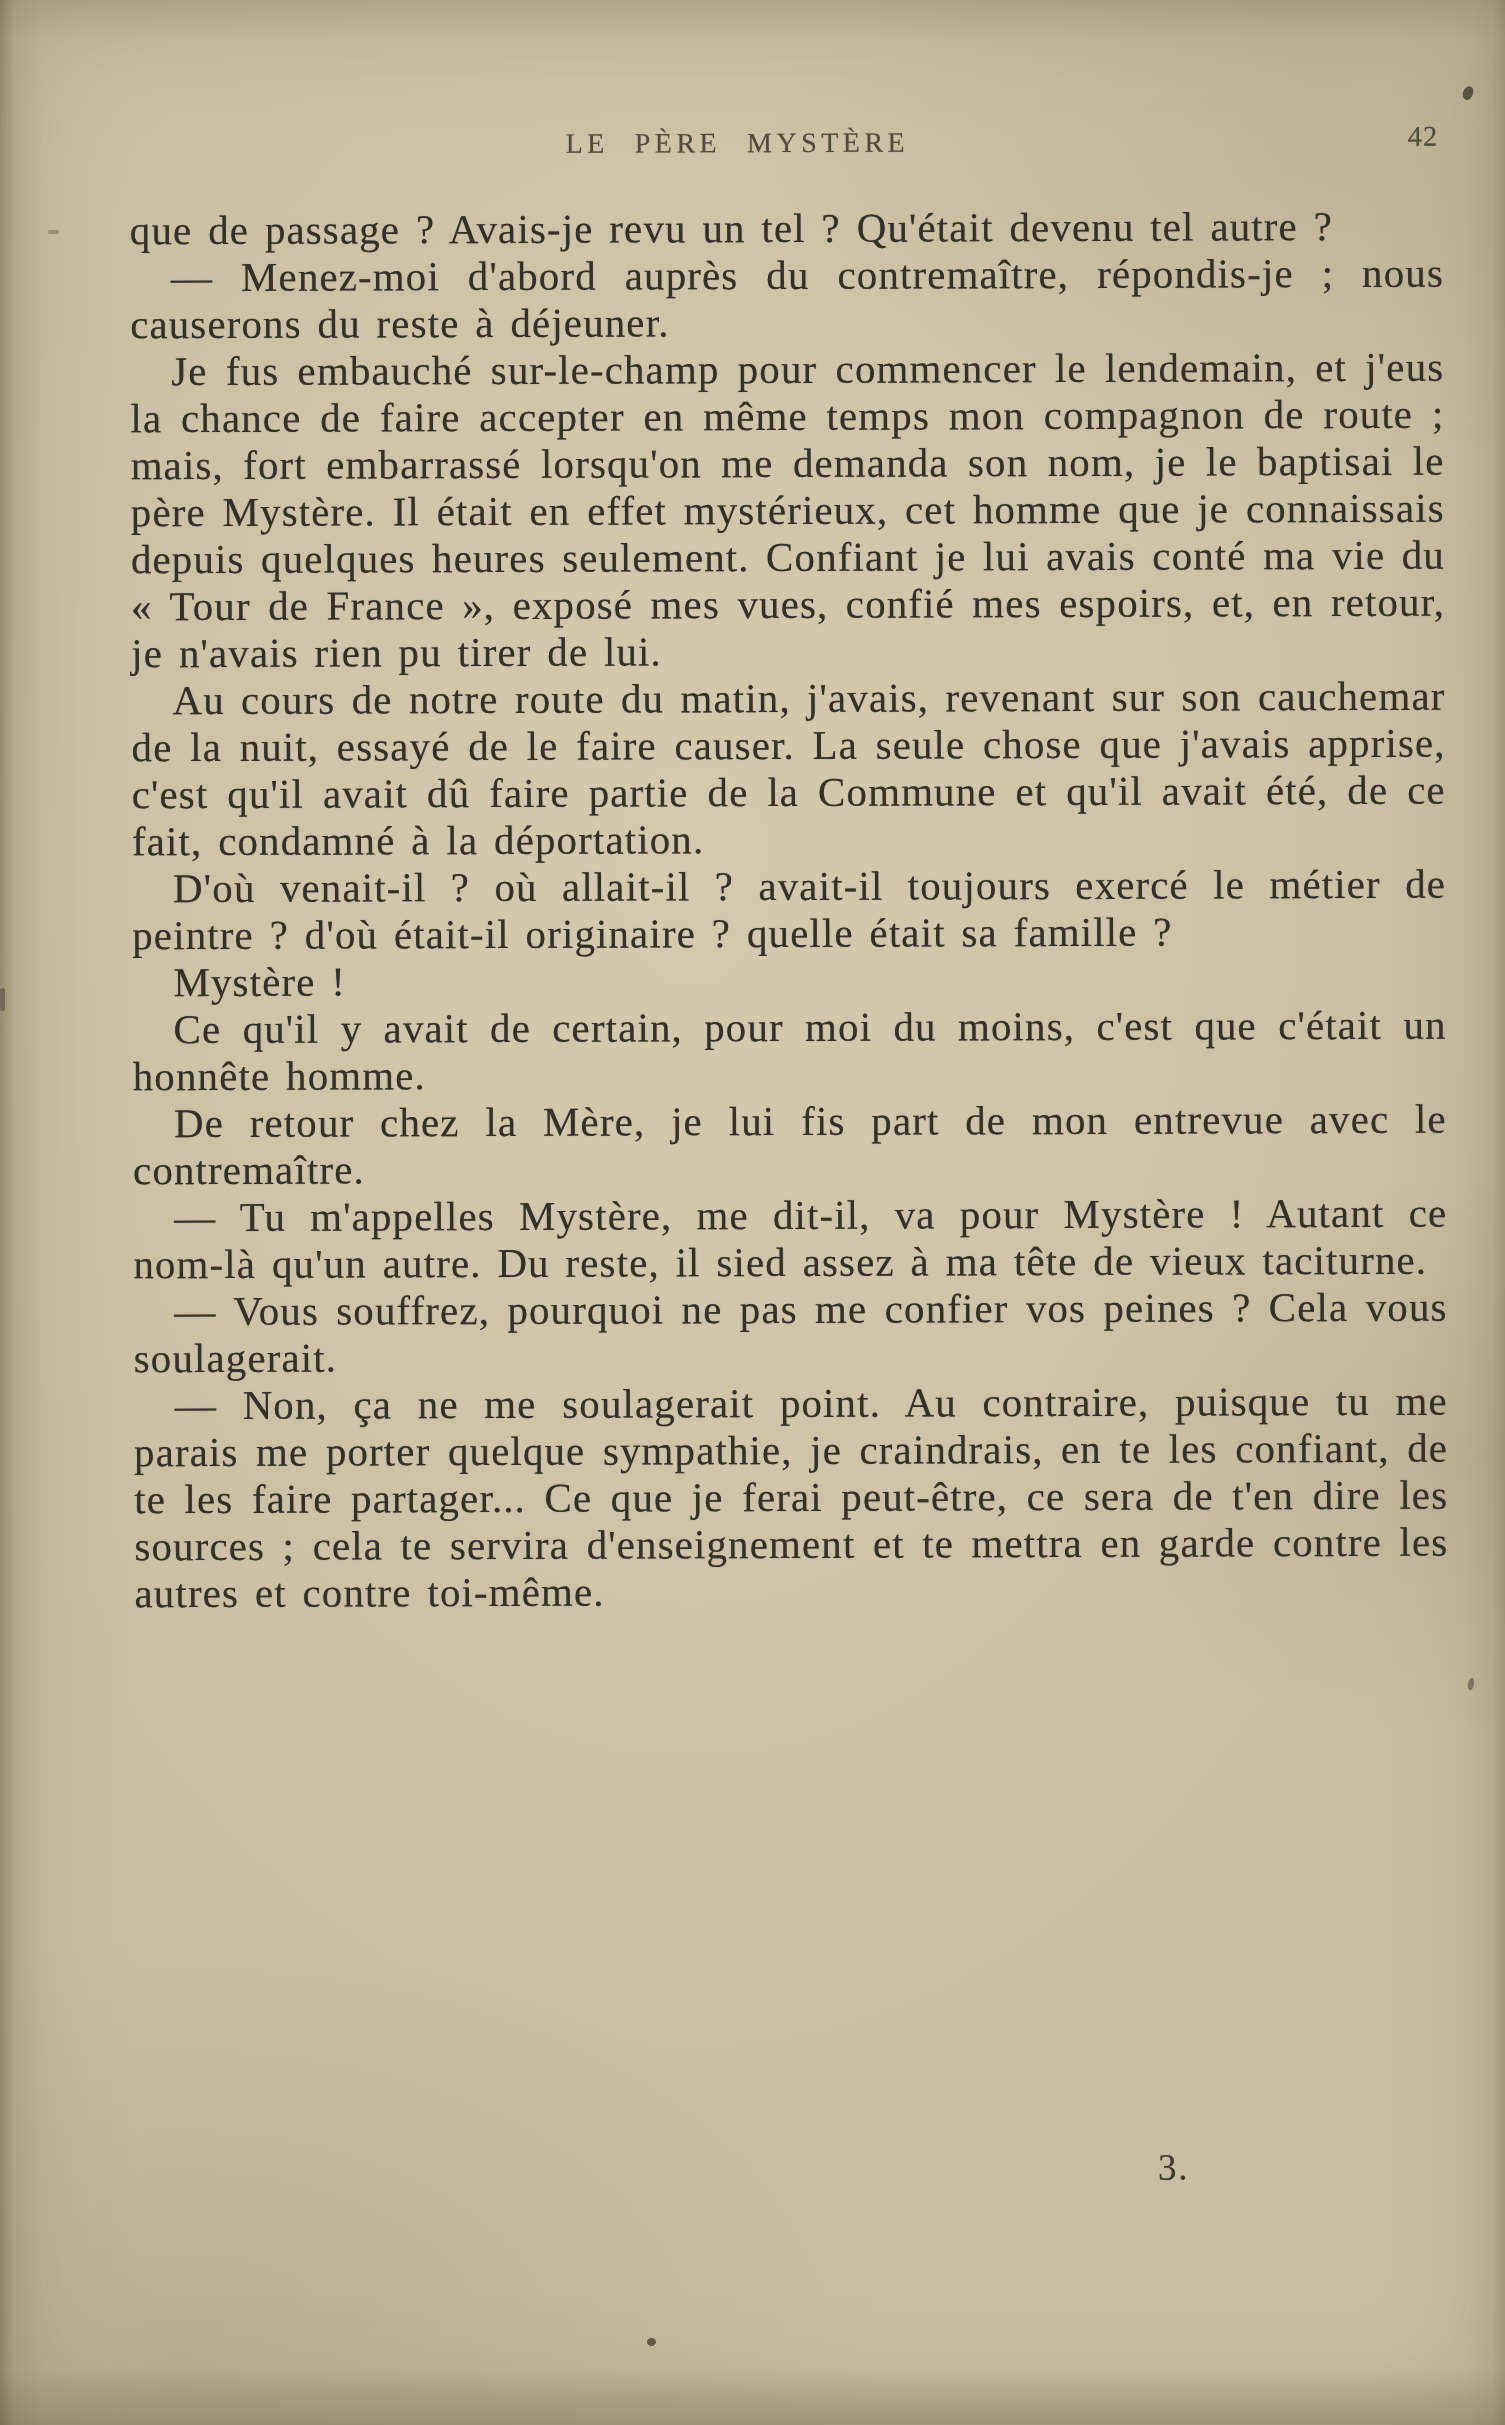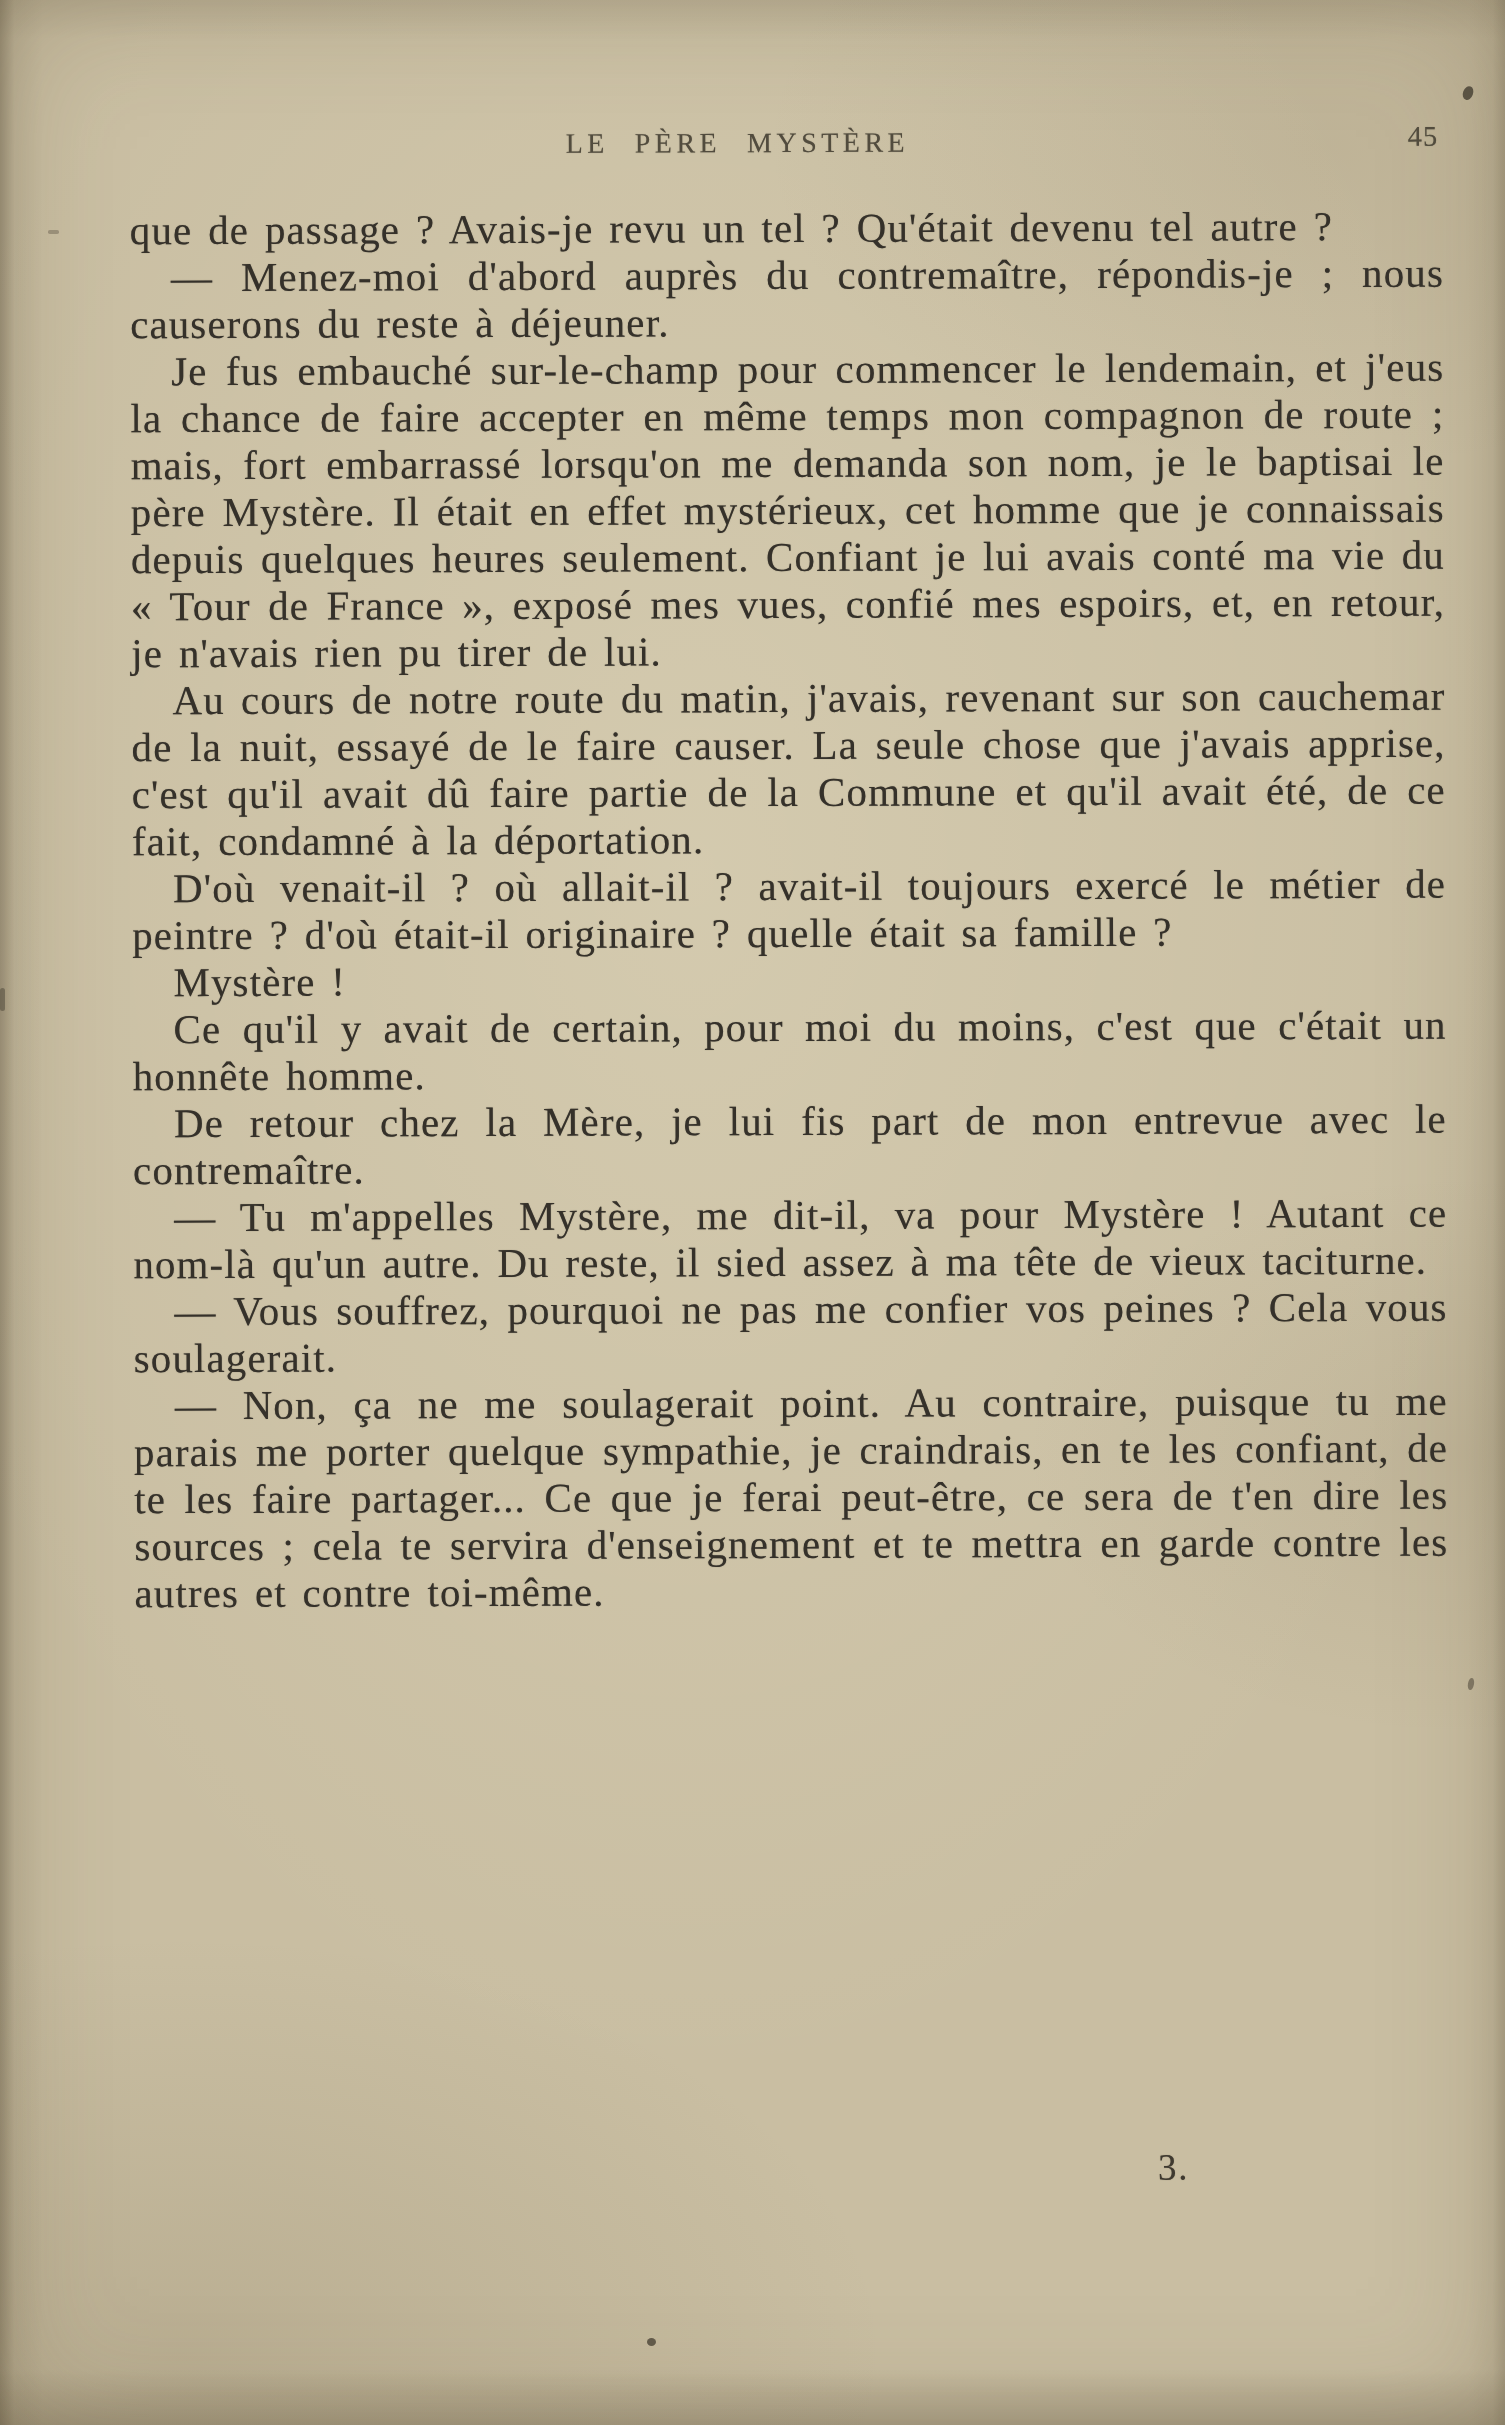--- a/index.html
+++ b/index.html
@@ -106,21 +106,21 @@
 <div class="speck s1"></div>
 <div class="speck s2"></div>
 <div class="speck s3"></div>
 <div class="speck s4"></div>
 <div class="speck s5"></div>
 
 <div class="content">
 
   <div class="running-header">
     <span class="running-title">LE PÈRE MYSTÈRE</span>
-    <span class="page-number">45</span>
+    <span class="page-number">42</span>
   </div>
 
   <div class="textblock">
     <p class="continuation">que de passage ? Avais-je revu un tel ? Qu'était devenu tel autre ?</p>
     <p>— Menez-moi d'abord auprès du contremaître, répondis-je ; nous causerons du reste à déjeuner.</p>
     <p>Je fus embauché sur-le-champ pour commencer le lendemain, et j'eus la chance de faire accepter en même temps mon compagnon de route ; mais, fort embarrassé lorsqu'on me demanda son nom, je le baptisai le père Mystère. Il était en effet mystérieux, cet homme que je connaissais depuis quelques heures seulement. Confiant je lui avais conté ma vie du « Tour de France », exposé mes vues, confié mes espoirs, et, en retour, je n'avais rien pu tirer de lui.</p>
     <p>Au cours de notre route du matin, j'avais, revenant sur son cauchemar de la nuit, essayé de le faire causer. La seule chose que j'avais apprise, c'est qu'il avait dû faire partie de la Commune et qu'il avait été, de ce fait, condamné à la déportation.</p>
     <p>D'où venait-il ? où allait-il ? avait-il toujours exercé le métier de peintre ? d'où était-il originaire ? quelle était sa famille ?</p>
     <p>Mystère !</p>
     <p>Ce qu'il y avait de certain, pour moi du moins, c'est que c'était un honnête homme.</p>

